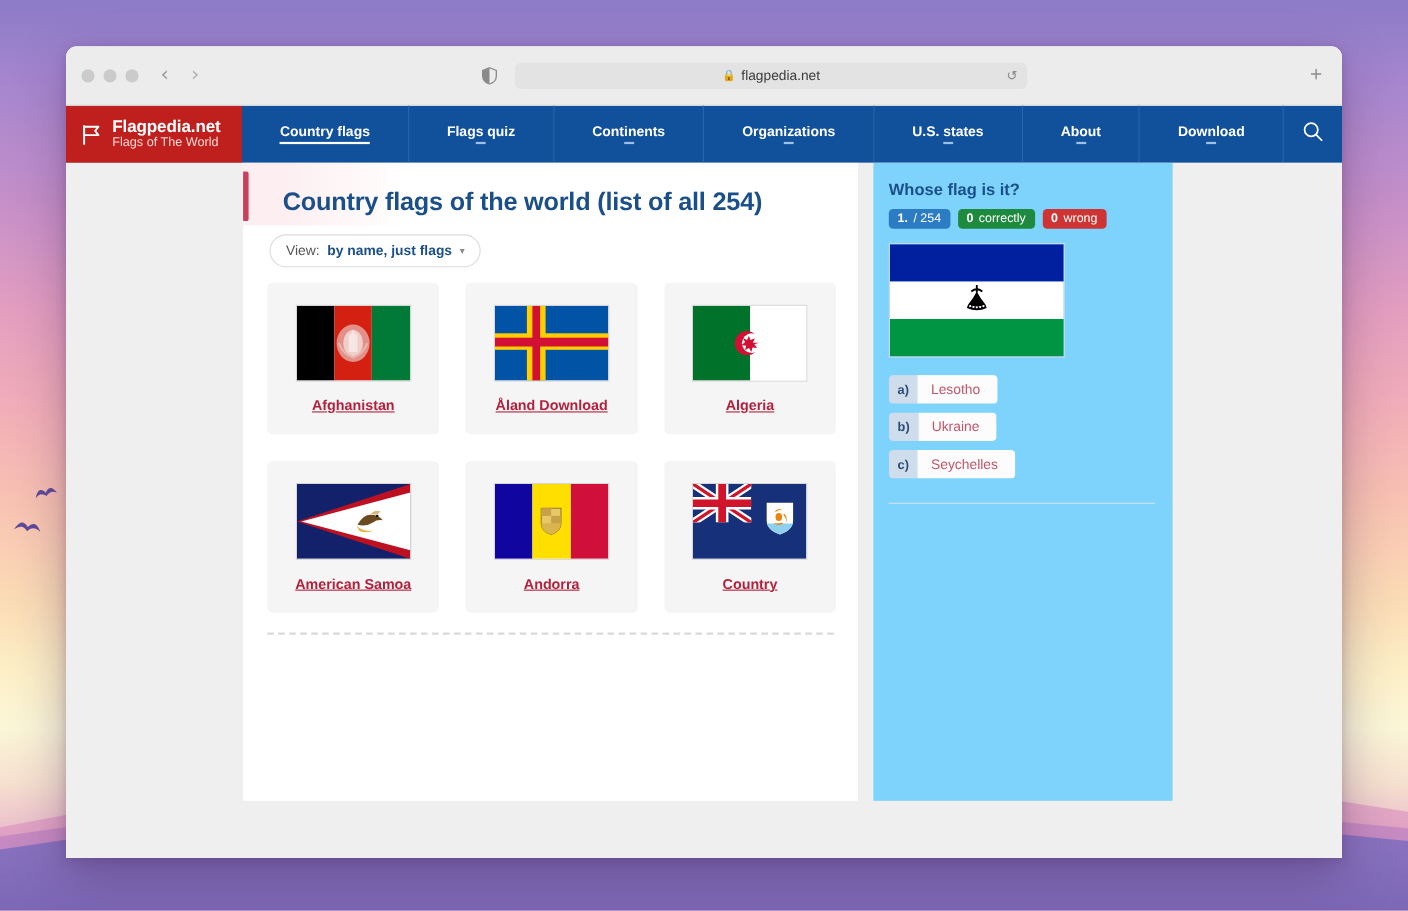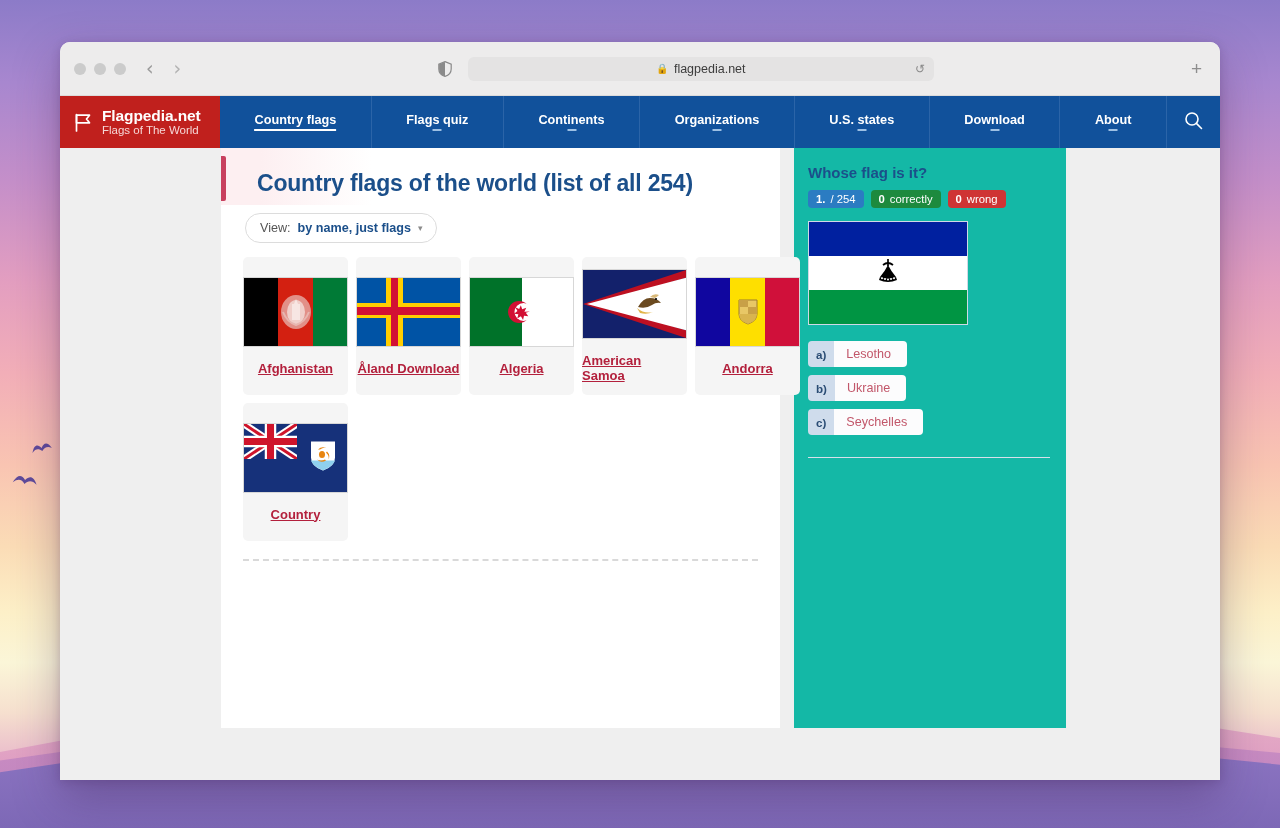--- a/index.html
+++ b/index.html
@@ -278,22 +278,22 @@
     background: #fff;
     font-size: 12.6px;
   }
   #view-label { color: #555; }
   #view-value { color: #1b4f8a; font-weight: bold; }
   #view-chevron { color: #8b8b8b; font-size: 9px; }
 
   
   #flag-grid {
     display: grid;
-    grid-template-columns: repeat(5, 1fr);
-    gap: 8px;
+    grid-template-columns: repeat(3, 1fr);
+    gap: 24px;
     padding: 0 20px 0 22px;
   }
   .flag-cell {
     background: #f5f5f5;
     border-radius: 5px;
     height: 138px;
     display: flex;
     flex-direction: column;
     align-items: center;
     justify-content: center;
@@ -315,21 +315,21 @@
   }
   #grid-divider {
     margin: 18px 22px 0 22px;
     border-top: 2px dashed #d9d9d9;
   }
 
   
   #quiz-panel {
     flex: 0 0 272px;
     width: 272px;
-    background: #14b8a6;
+    background: #7dd3fc;
     padding: 16px 16px 24px 14px;
     min-height: 580px;
   }
   #quiz-title {
     color: #1b4f8a;
     font-size: 15px;
     font-weight: bold;
     margin-bottom: 9px;
   }
   #quiz-badges { display: flex; gap: 7px; margin-bottom: 13px; }
@@ -465,24 +465,24 @@
       <div class="nav-item">
         <span class="nav-label">Continents</span>
       </div>
       <div class="nav-item">
         <span class="nav-label">Organizations</span>
       </div>
       <div class="nav-item">
         <span class="nav-label">U.S. states</span>
       </div>
       <div class="nav-item">
+        <span class="nav-label">About</span>
+      </div>
+      <div class="nav-item">
         <span class="nav-label">Download</span>
-      </div>
-      <div class="nav-item">
-        <span class="nav-label">About</span>
       </div>
       <div class="nav-item" id="nav-search">
         <span>
           <svg width="19" height="19" viewBox="0 0 19 19">
             <circle cx="8" cy="8" r="6" fill="none" stroke="#fff" stroke-width="1.6"></circle>
             <path d="M12.4 12.4 L17.5 17.5" stroke="#fff" stroke-width="1.6" stroke-linecap="round"></path>
           </svg>
         </span>
       </div>
     </div>

